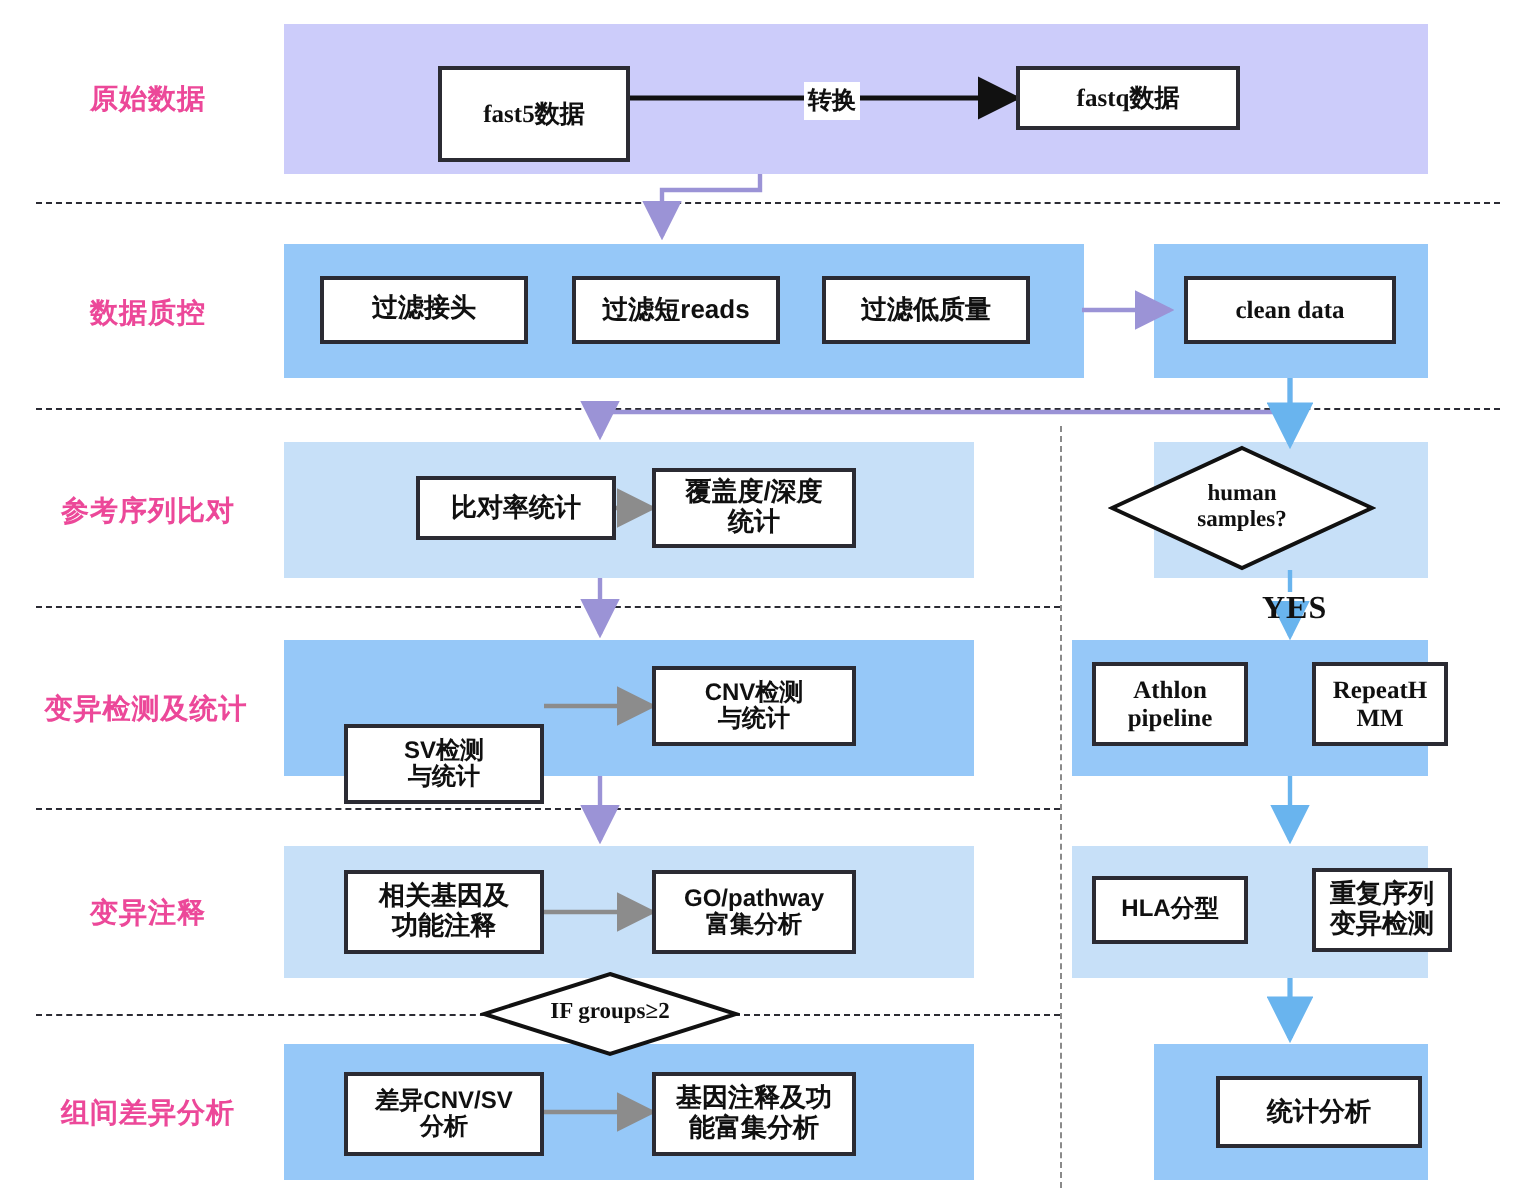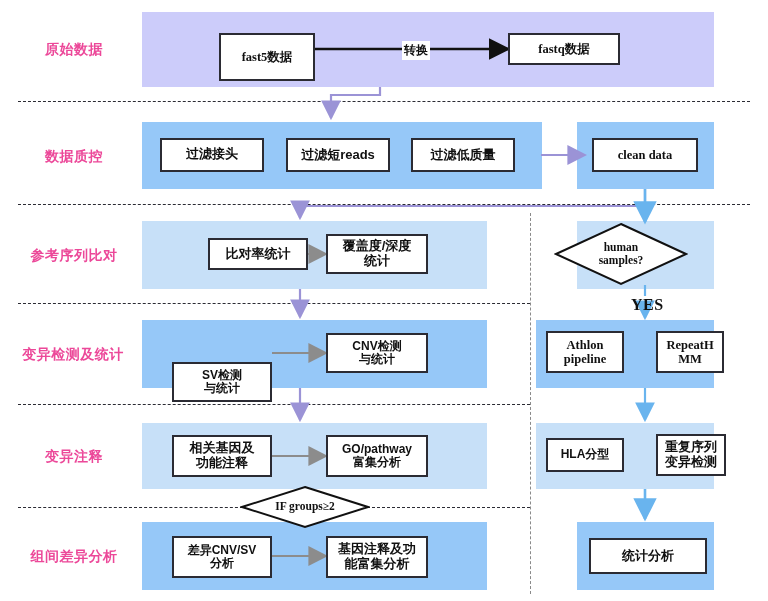--- a/index.html
+++ b/index.html
@@ -242,15 +242,15 @@
     <svg width="130" height="44" viewBox="0 0 130 44">
       <polygon points="65,2 128,22 65,42 2,22" fill="#ffffff" stroke="#111111" stroke-width="2"></polygon>
     </svg>
     <div class="diamond-label">IF groups≥2</div>
   </div>
 
   <div class="node mixed" style="left:172px;top:536px;width:100px;height:42px;">差异CNV/SV
 分析</div>
   <div class="node cn" style="left:326px;top:536px;width:102px;height:42px;">基因注释及功
 能富集分析</div>
-  <div class="node cn" style="left:589px;top:538px;width:118px;height:36px;">统计分析</div>
+  <div class="node cn" style="left:608px;top:538px;width:103px;height:36px;">统计分析</div>
 
 </div>
 
 </body></html>

